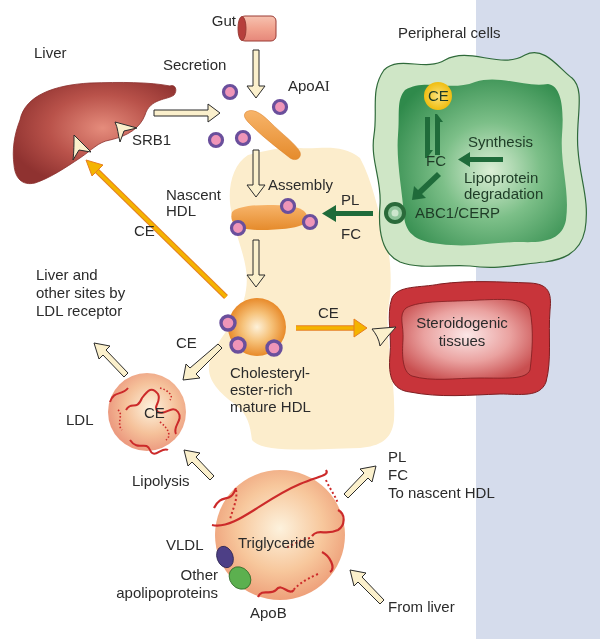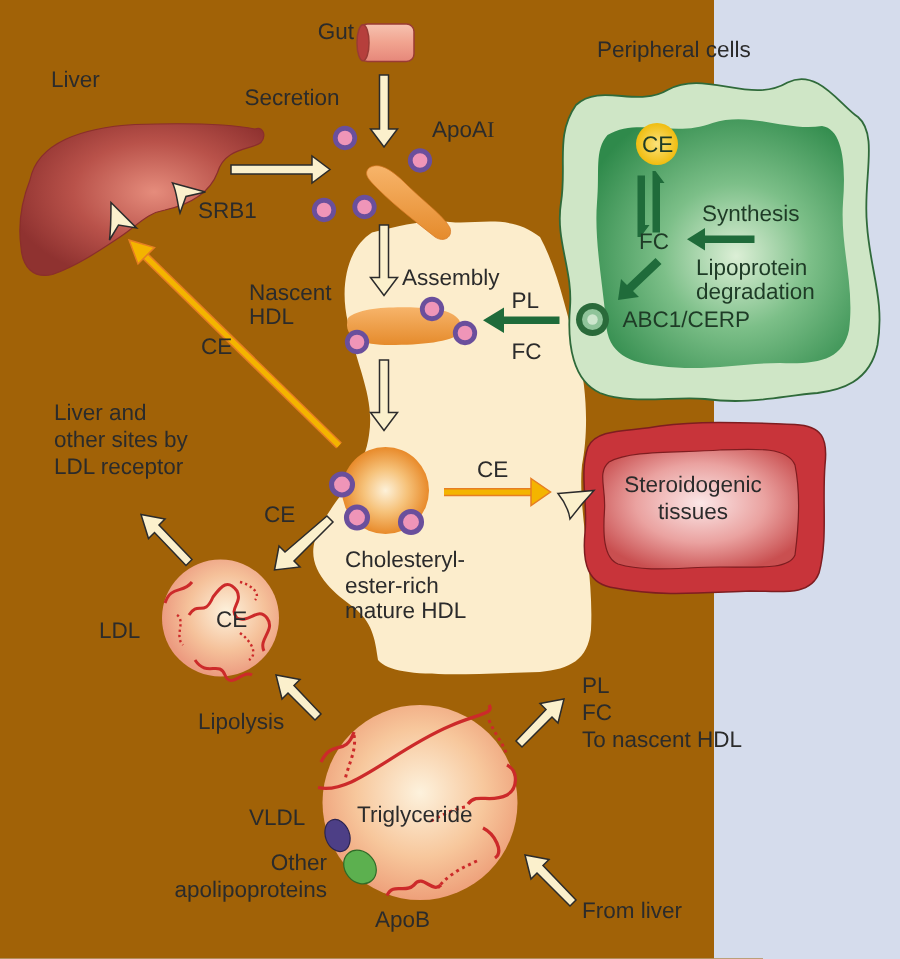--- a/index.html
+++ b/index.html
@@ -1,17 +1,17 @@
 <!DOCTYPE html>
 <html><head>
 <meta charset="utf-8">
 <style>
   html, body { margin: 0; padding: 0; }
   body { width: 600px; height: 639px; background: #d5dcec; overflow: hidden; }
-  #stage { position: relative; width: 476px; height: 639px; background: #a16207; }
+  #stage { position: relative; width: 476px; height: 639px; background: #ffffff; }
   svg { position: absolute; left: 0; top: 0; }
   .lbl { font-family: "Liberation Sans", sans-serif; font-size: 15px; fill: #2b2b2b; }
   .lbl-green { font-family: "Liberation Sans", sans-serif; font-size: 15px; fill: #1e3b26; }
   .lbl-serif { font-family: "Liberation Serif", serif; font-size: 15px; fill: #2b2b2b; }
 </style>
 </head>
 <body>
 
 <div id="stage">
 <svg width="600" height="639" viewBox="0 0 600 639">

